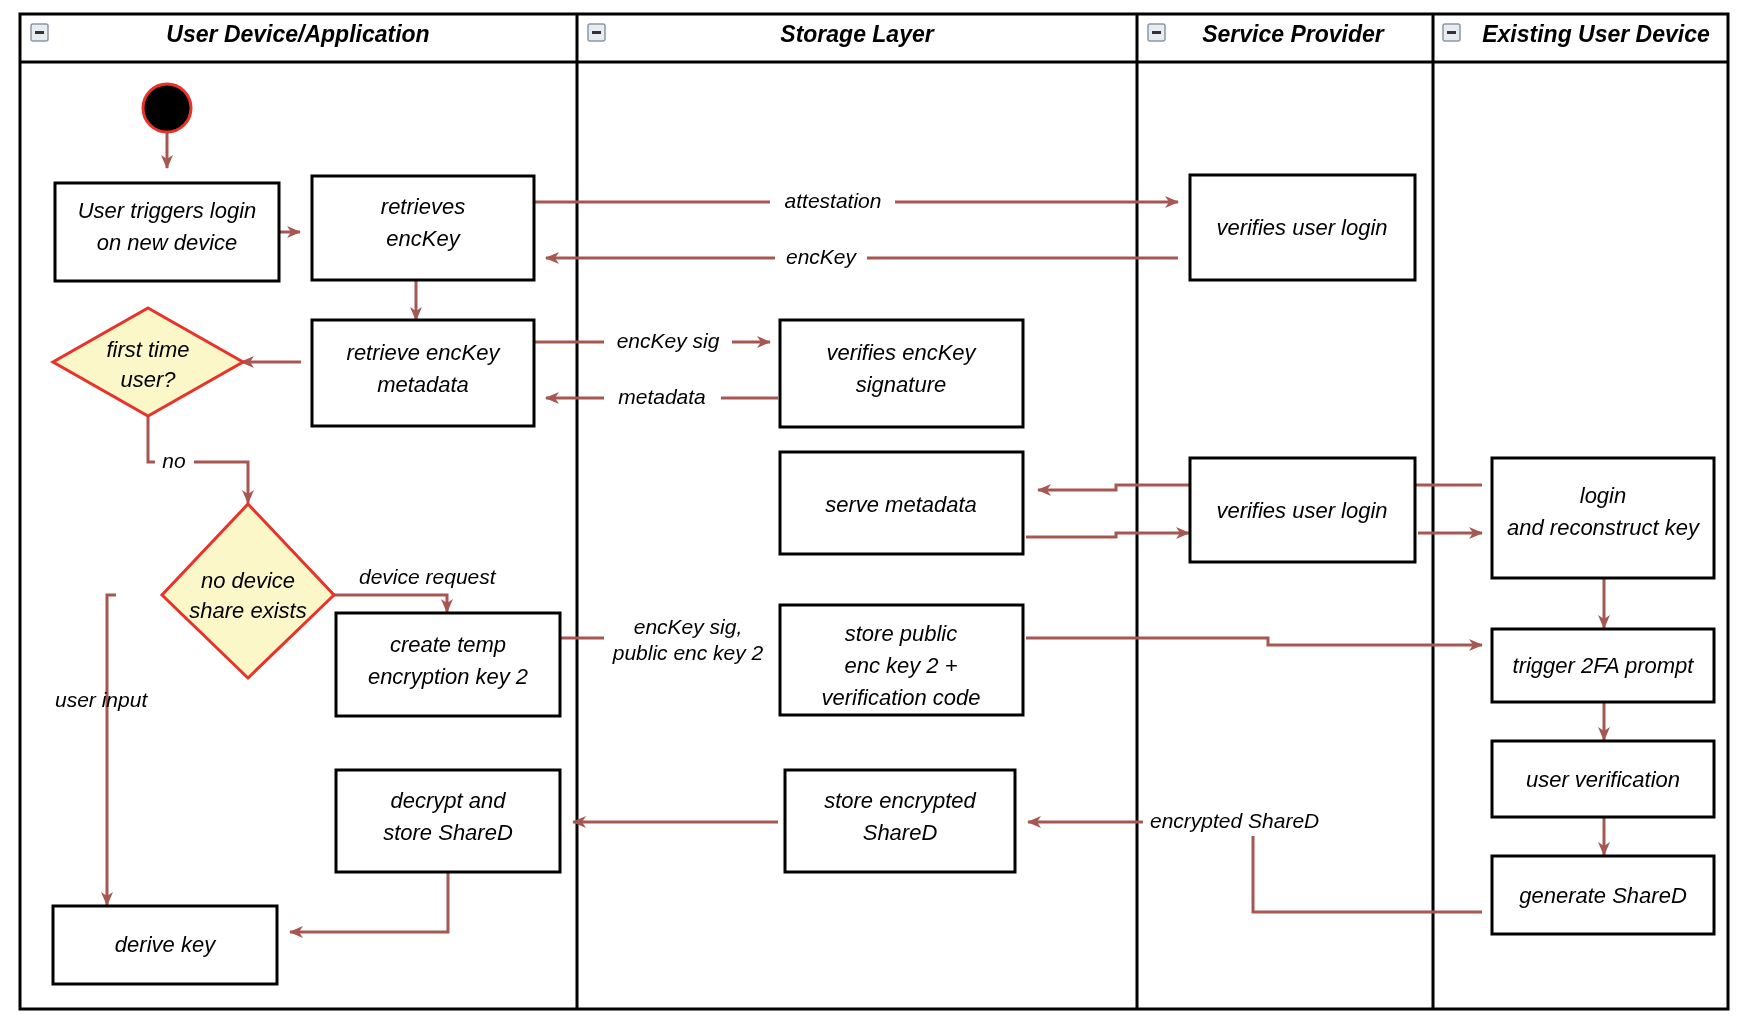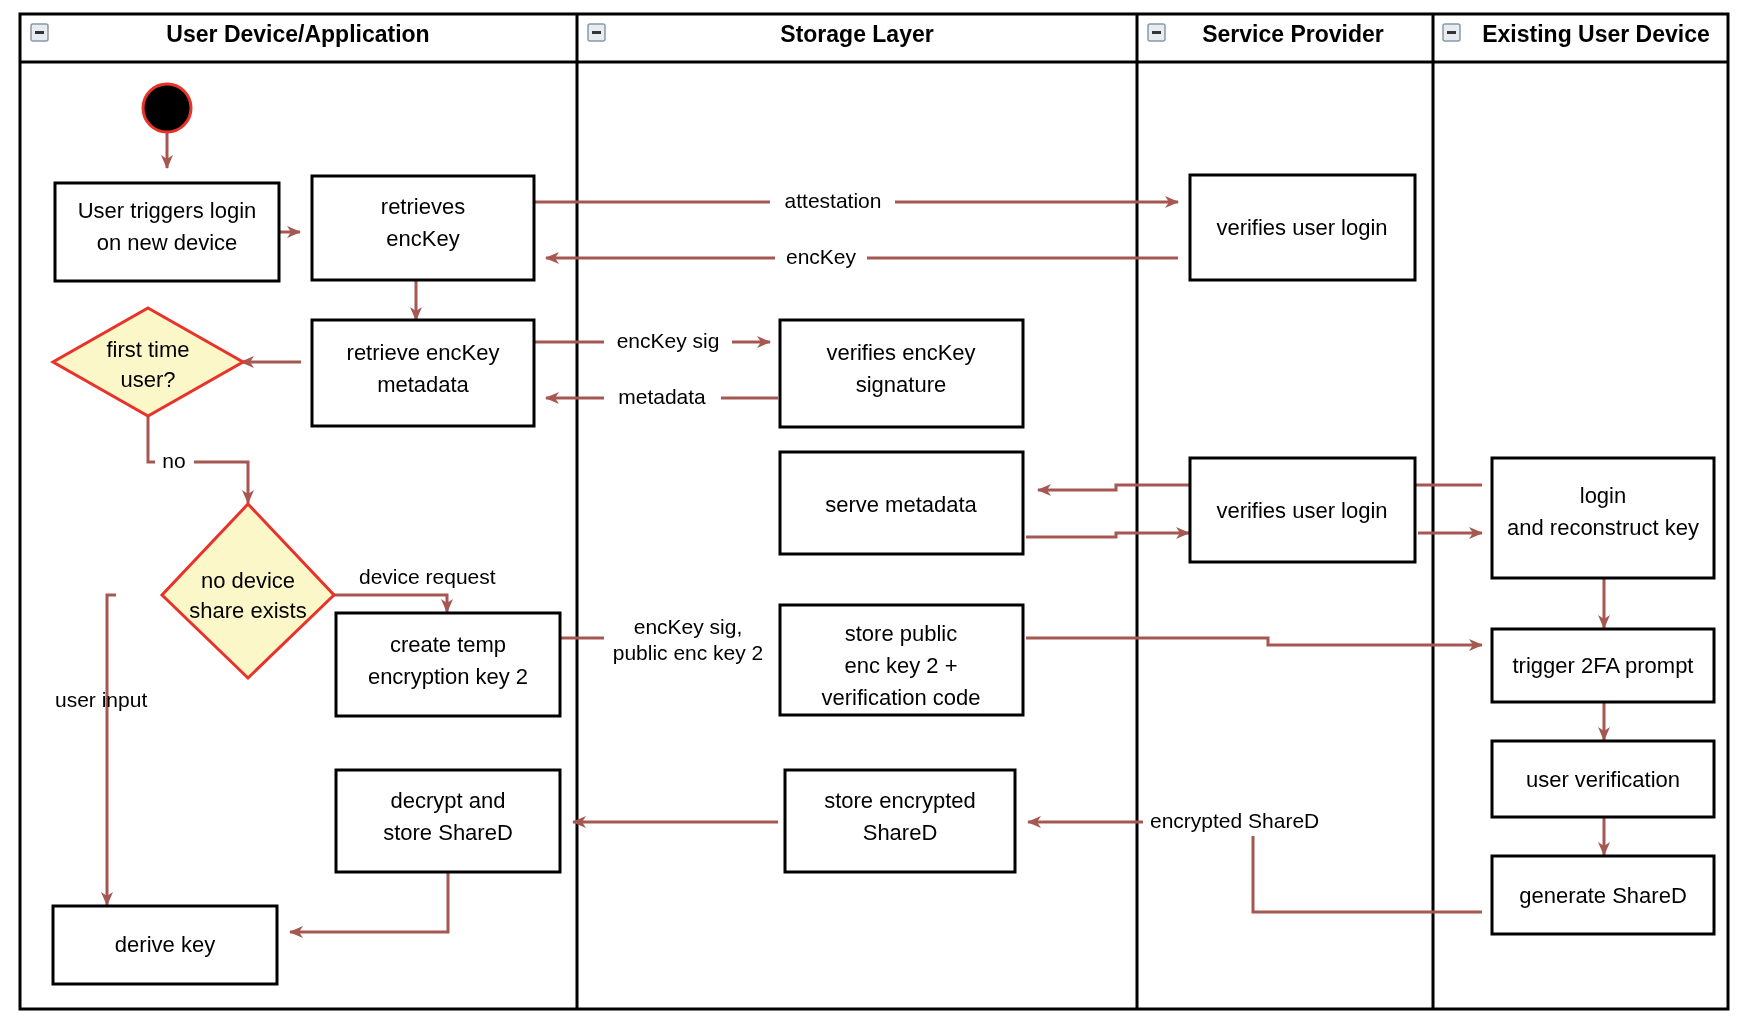--- a/index.html
+++ b/index.html
@@ -10,20 +10,21 @@
   body {
     width: 1756px;
     height: 1026px;
     font-family: "Liberation Sans", sans-serif;
     overflow: hidden;
   }
   #diagram-root {
     position: relative;
     width: 1756px;
     height: 1026px;
+    font-style: italic;
   }
   svg#canvas {
     position: absolute;
     left: 0;
     top: 0;
     width: 1756px;
     height: 1026px;
   }
   .lane-title {
     font-weight: bold;

